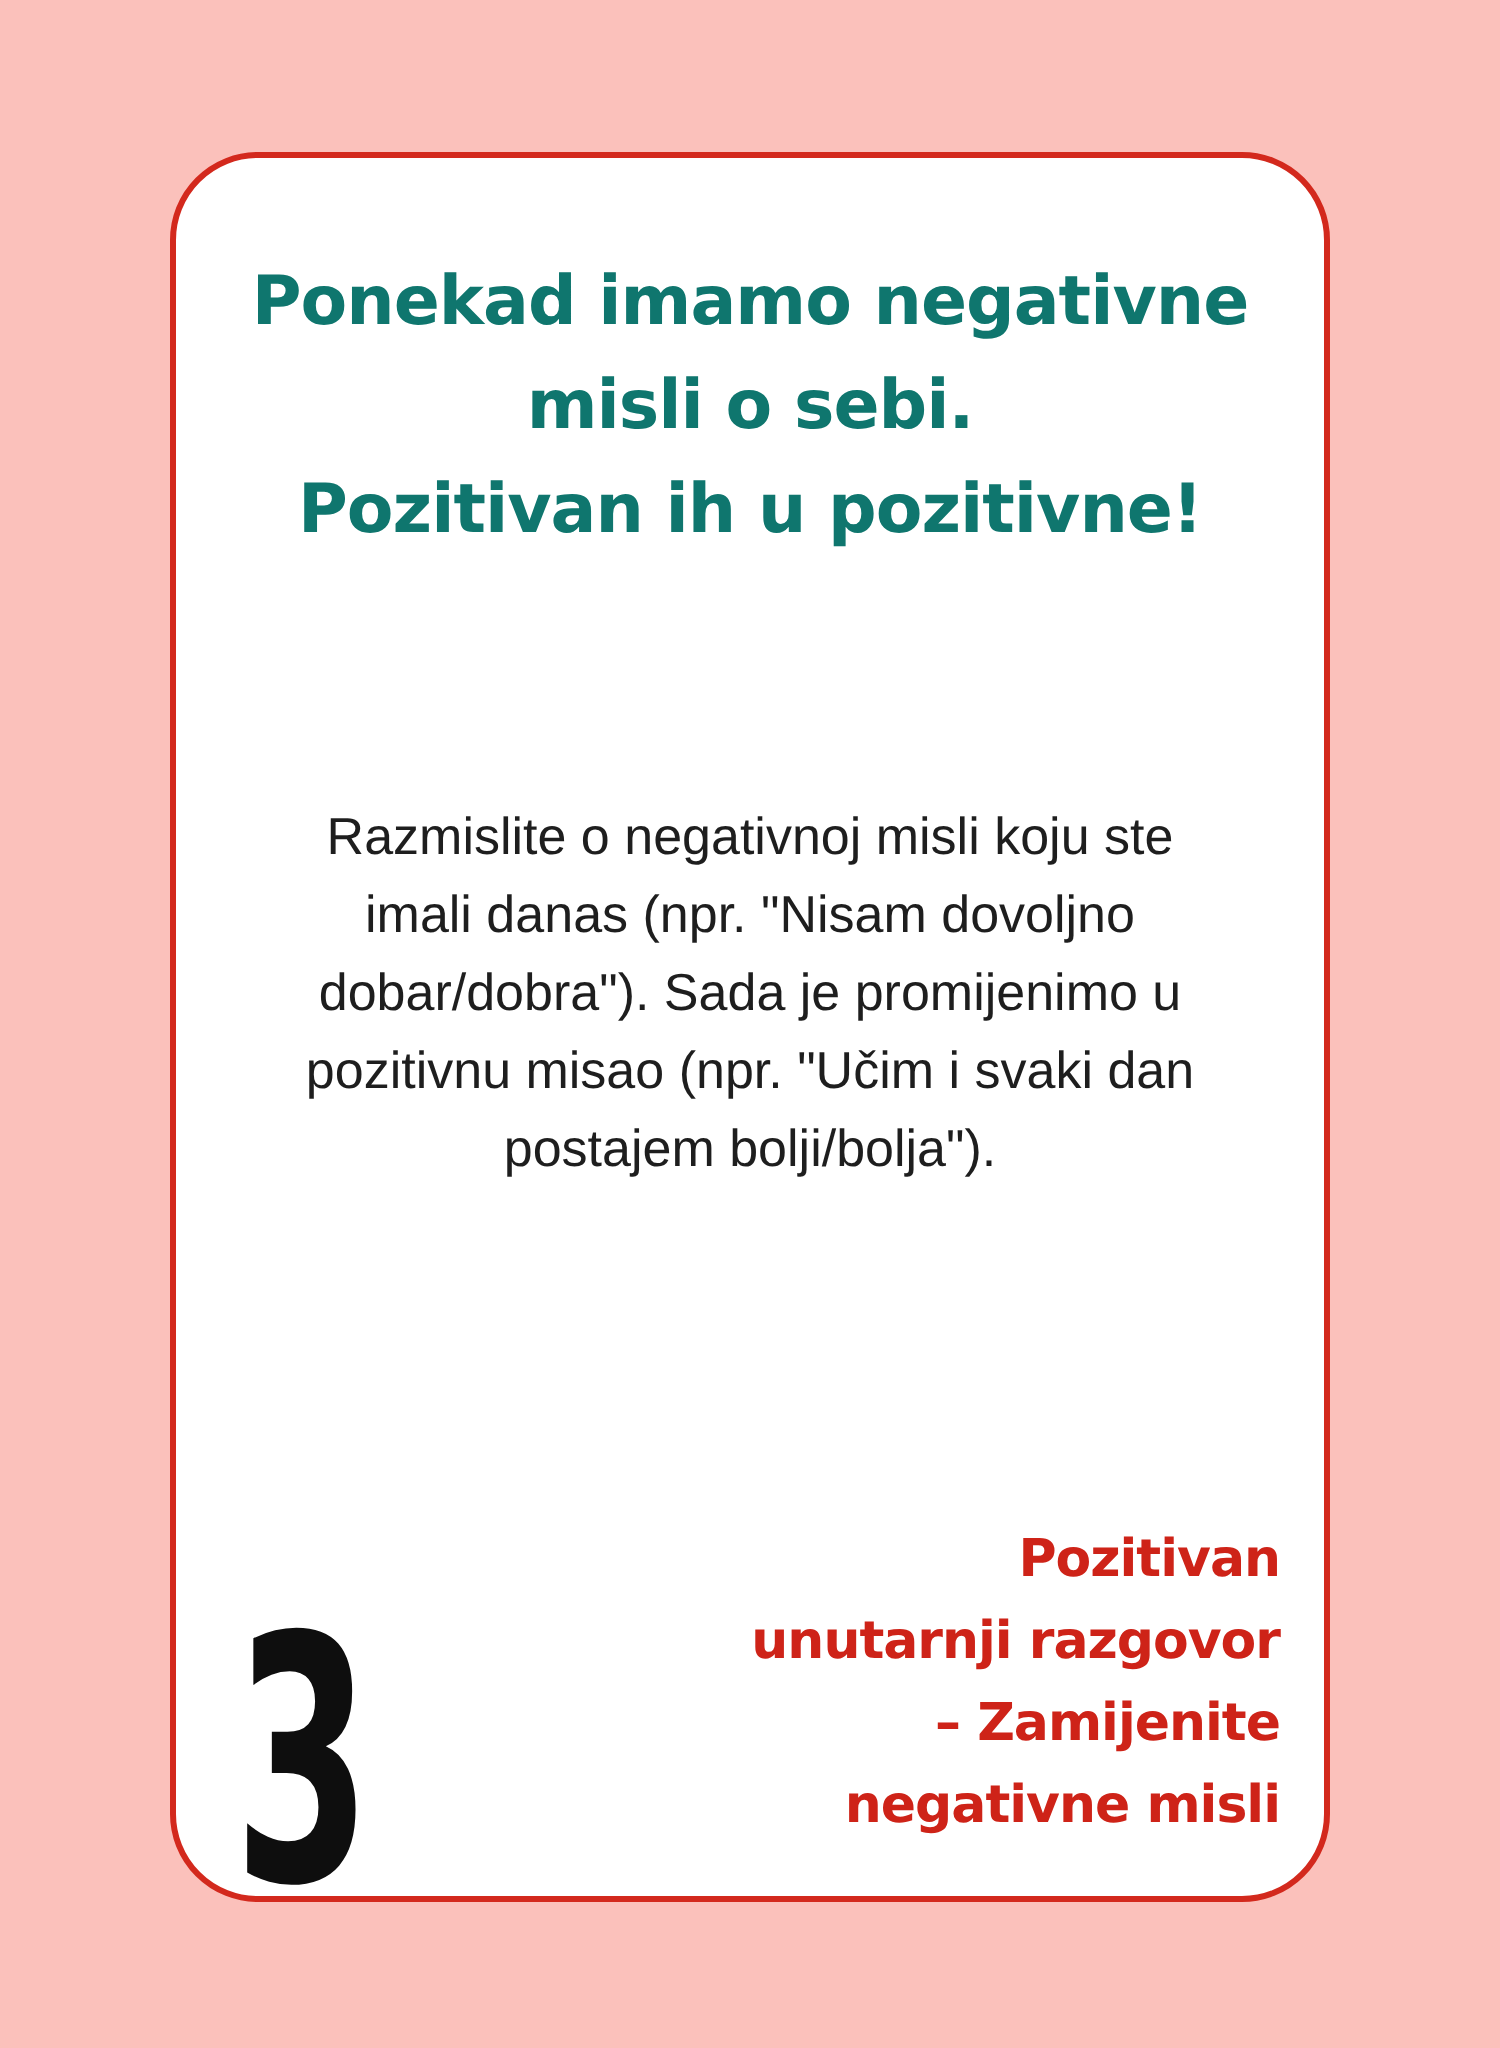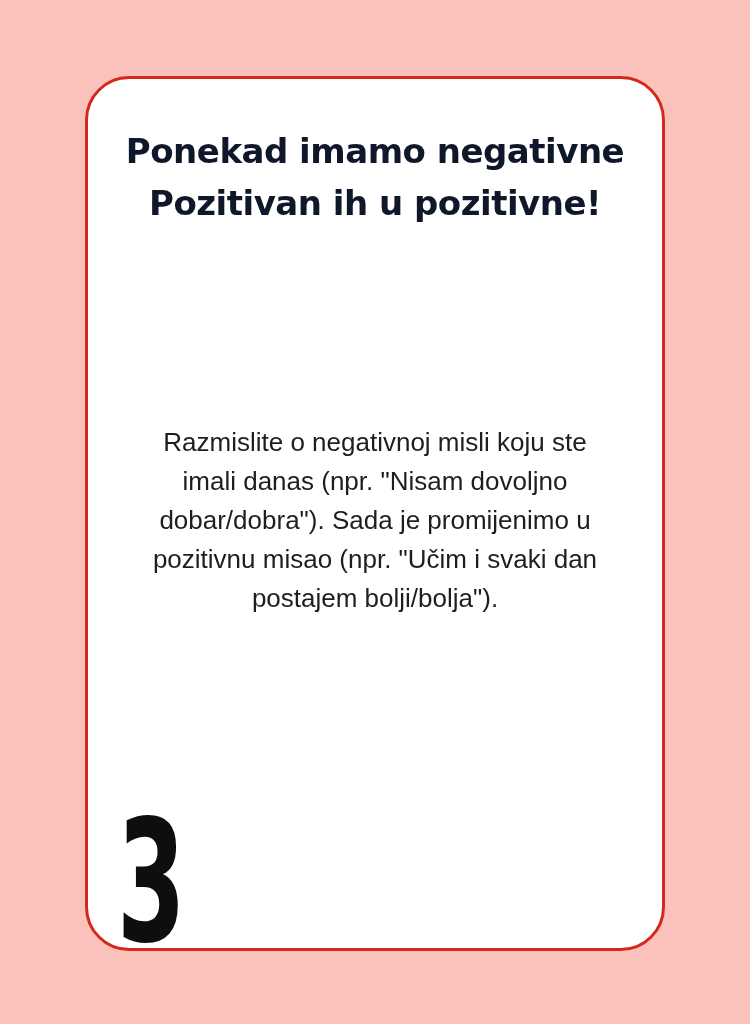--- a/index.html
+++ b/index.html
@@ -16,30 +16,30 @@
     top: 76px;
     width: 580px;
     height: 875px;
     background: #FFFFFF;
     border: 3px solid #D3291D;
     border-radius: 44px;
   }
   .card-title {
     margin-top: 46px;
     text-align: center;
-    color: #0f172a;
+    color: #0f766e;
     font-weight: bold;
     font-size: 34px;
     line-height: 52px;
     font-family: "DejaVu Sans", sans-serif;
     letter-spacing: -0.5px;
   }
   .card-body {
     position: absolute;
-    top: 344px;
+    top: 320px;
     left: 30px;
     right: 30px;
     text-align: center;
     color: #1E1E1E;
     font-family: "Liberation Sans", sans-serif;
     font-size: 26px;
     line-height: 39px;
     font-weight: 400;
   }
   .card-number {
@@ -67,27 +67,34 @@
     letter-spacing: -0.5px;
   }
 </style>
 </head>
 <body>
 
 <div class="card">
 
   <div class="card-title">
     <div>Ponekad imamo negativne</div>
+    <div>misli o sebi.</div>
     <div>Pozitivan ih u pozitivne!</div>
   </div>
 
   <div class="card-body">
     <div>Razmislite o negativnoj misli koju ste</div>
     <div>imali danas (npr. "Nisam dovoljno</div>
     <div>dobar/dobra"). Sada je promijenimo u</div>
     <div>pozitivnu misao (npr. "Učim i svaki dan</div>
     <div>postajem bolji/bolja").</div>
   </div>
 
   <div class="card-number">3</div>
 
+  <div class="card-footer">
+    <div>Pozitivan</div>
+    <div>unutarnji razgovor</div>
+    <div>– Zamijenite</div>
+    <div>negativne misli</div>
+  </div>
 
 </div>
 
 </body></html>

